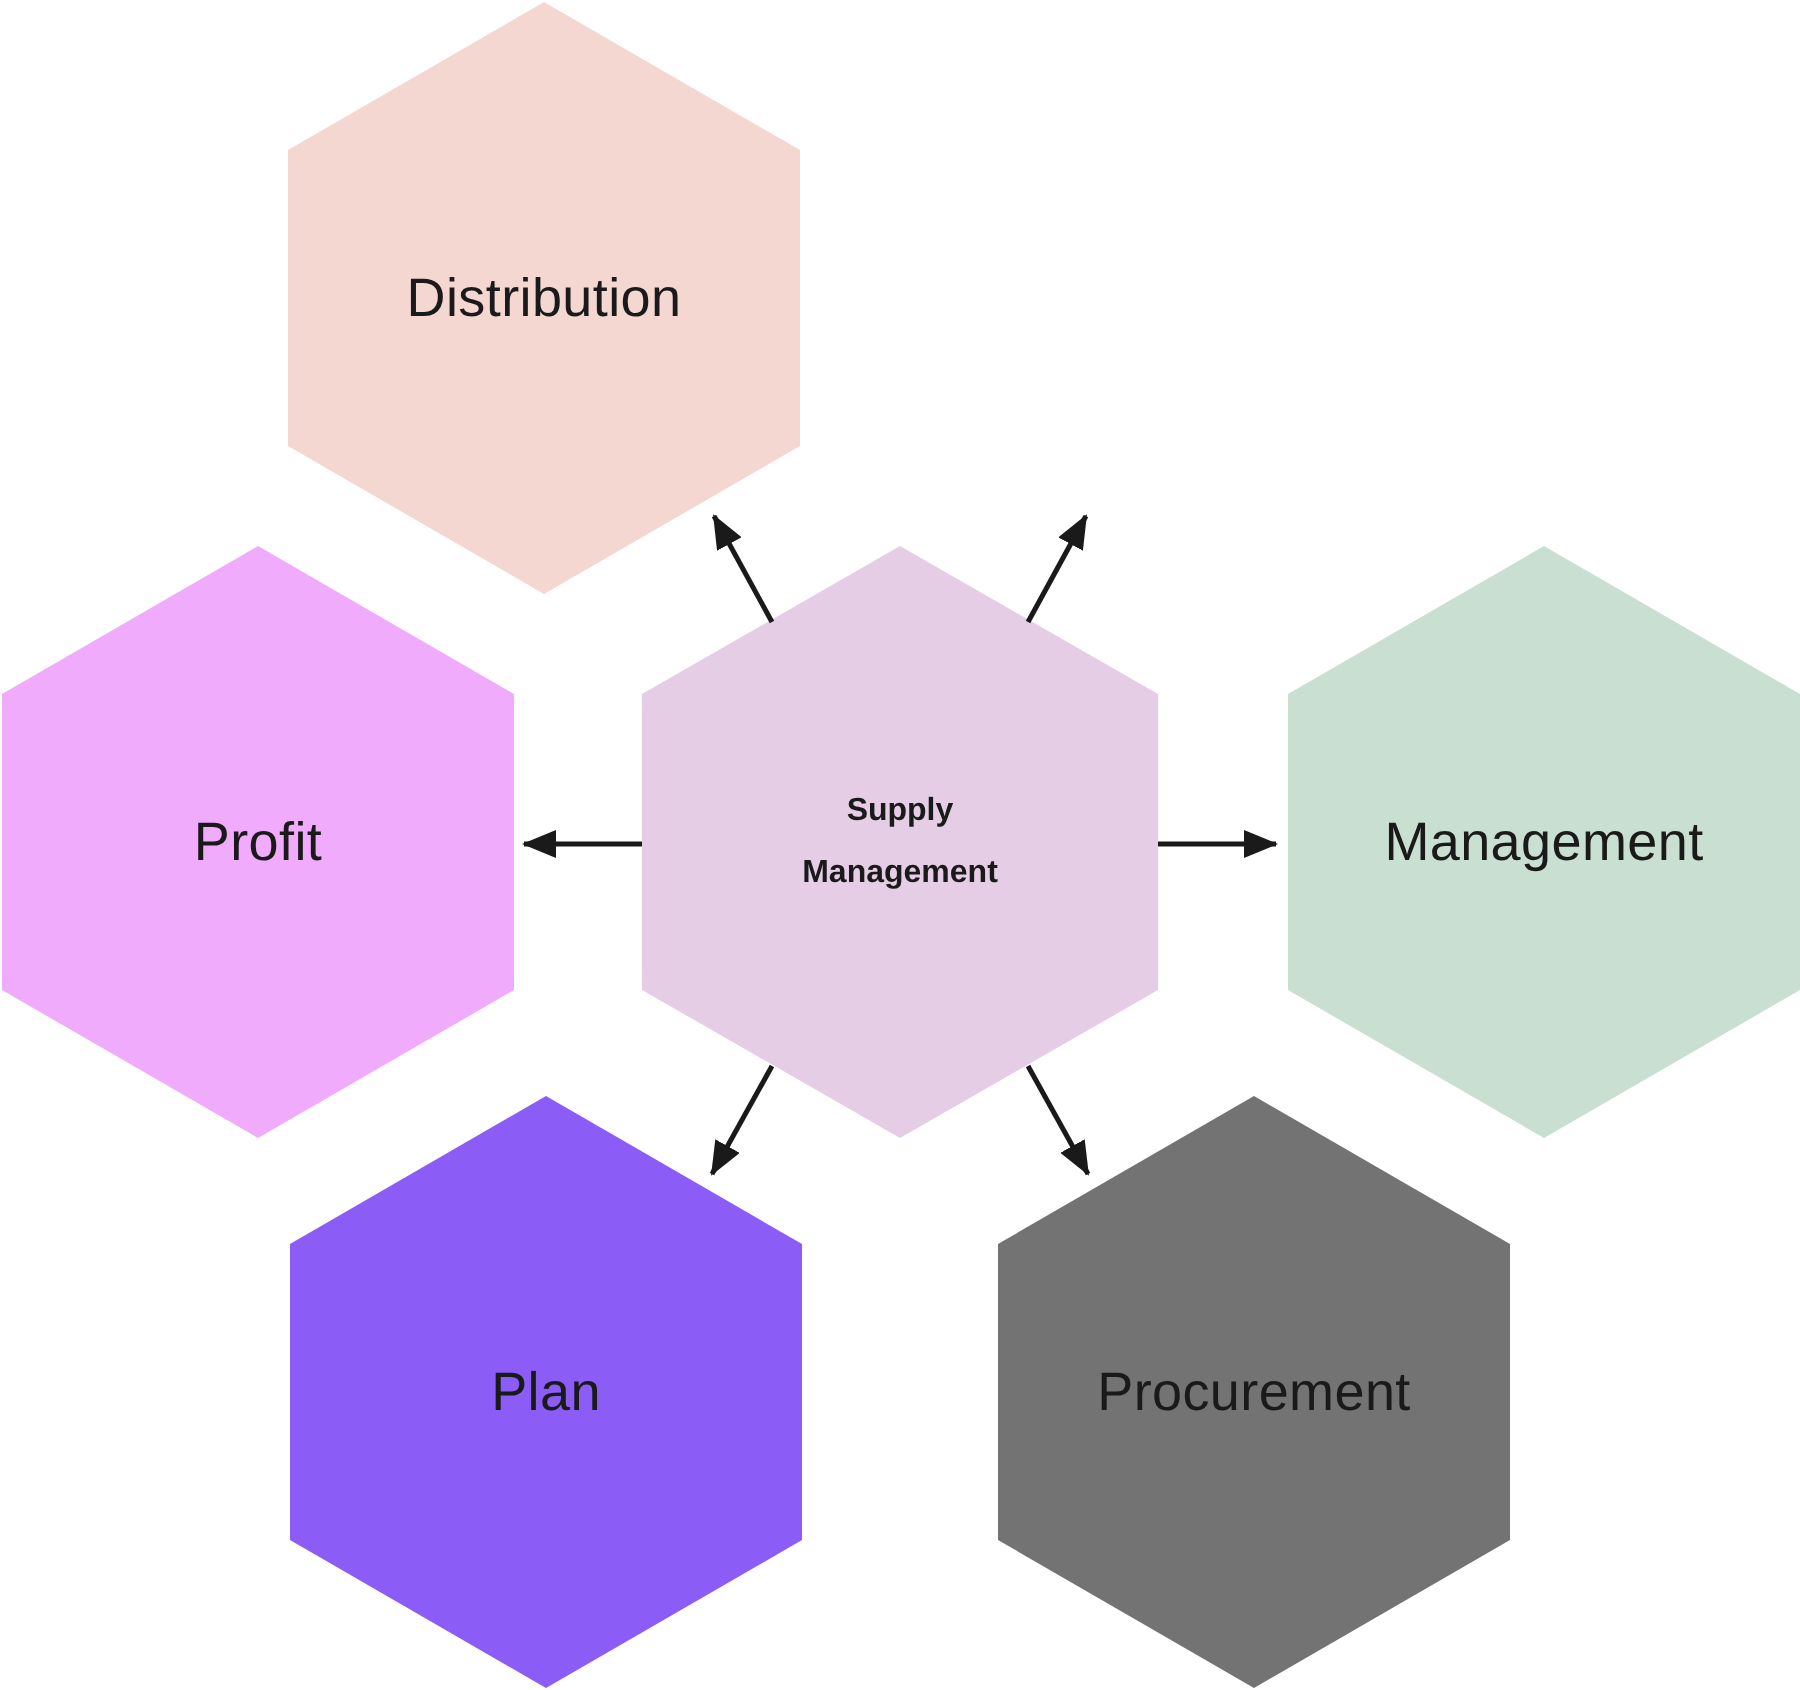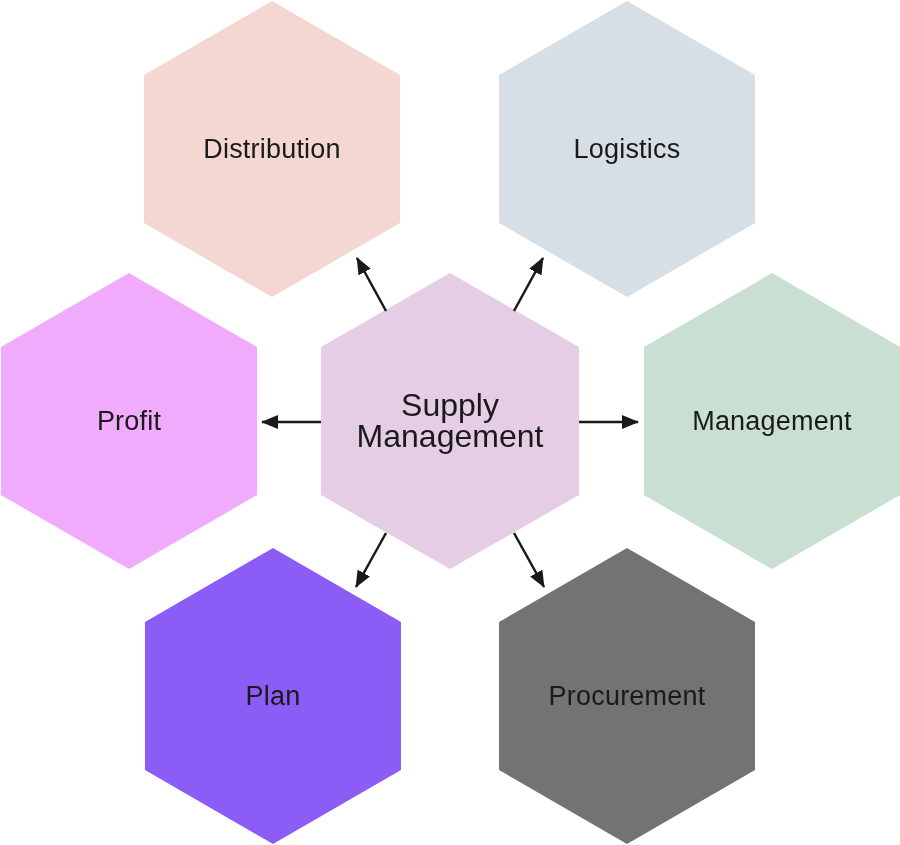--- a/index.html
+++ b/index.html
@@ -34,22 +34,22 @@
     color: #1a1a1a;
   }
   .hex-distribution { left: 144px; top: 1px; }
   .hex-logistics    { left: 499px; top: 1px; }
   .hex-management   { left: 644px; top: 273px; }
   .hex-procurement  { left: 499px; top: 548px; }
   .hex-plan         { left: 145px; top: 548px; }
   .hex-profit       { left: 1px;   top: 273px; }
   .hex-center       { left: 321px; top: 273px; width: 258px; height: 296px; }
   .center-text {
-    font-size: 32px;
-    font-weight: 400;
+    font-size: 16px;
+    font-weight: 700;
     line-height: 31px;
     color: #1a1a1a;
   }
   .arrow-layer {
     position: absolute;
     left: 0;
     top: 0;
     pointer-events: none;
   }
   .arrow-line {
@@ -59,23 +59,20 @@
 </style>
 </head>
 <body>
 
 <div class="canvas">
 
   <div class="hex hex-distribution" style="background: rgb(244, 215, 209);">
     <span class="hex-label">Distribution</span>
   </div>
 
-  <div class="hex hex-logistics" style="background: rgb(213, 223, 229);">
-    <span class="hex-label">Logistics</span>
-  </div>
 
   <div class="hex hex-management" style="background: rgb(200, 223, 210);">
     <span class="hex-label">Management</span>
   </div>
 
   <div class="hex hex-procurement" style="background: #737373;">
     <span class="hex-label">Procurement</span>
   </div>
 
   <div class="hex hex-plan" style="background: #8b5cf6;">

